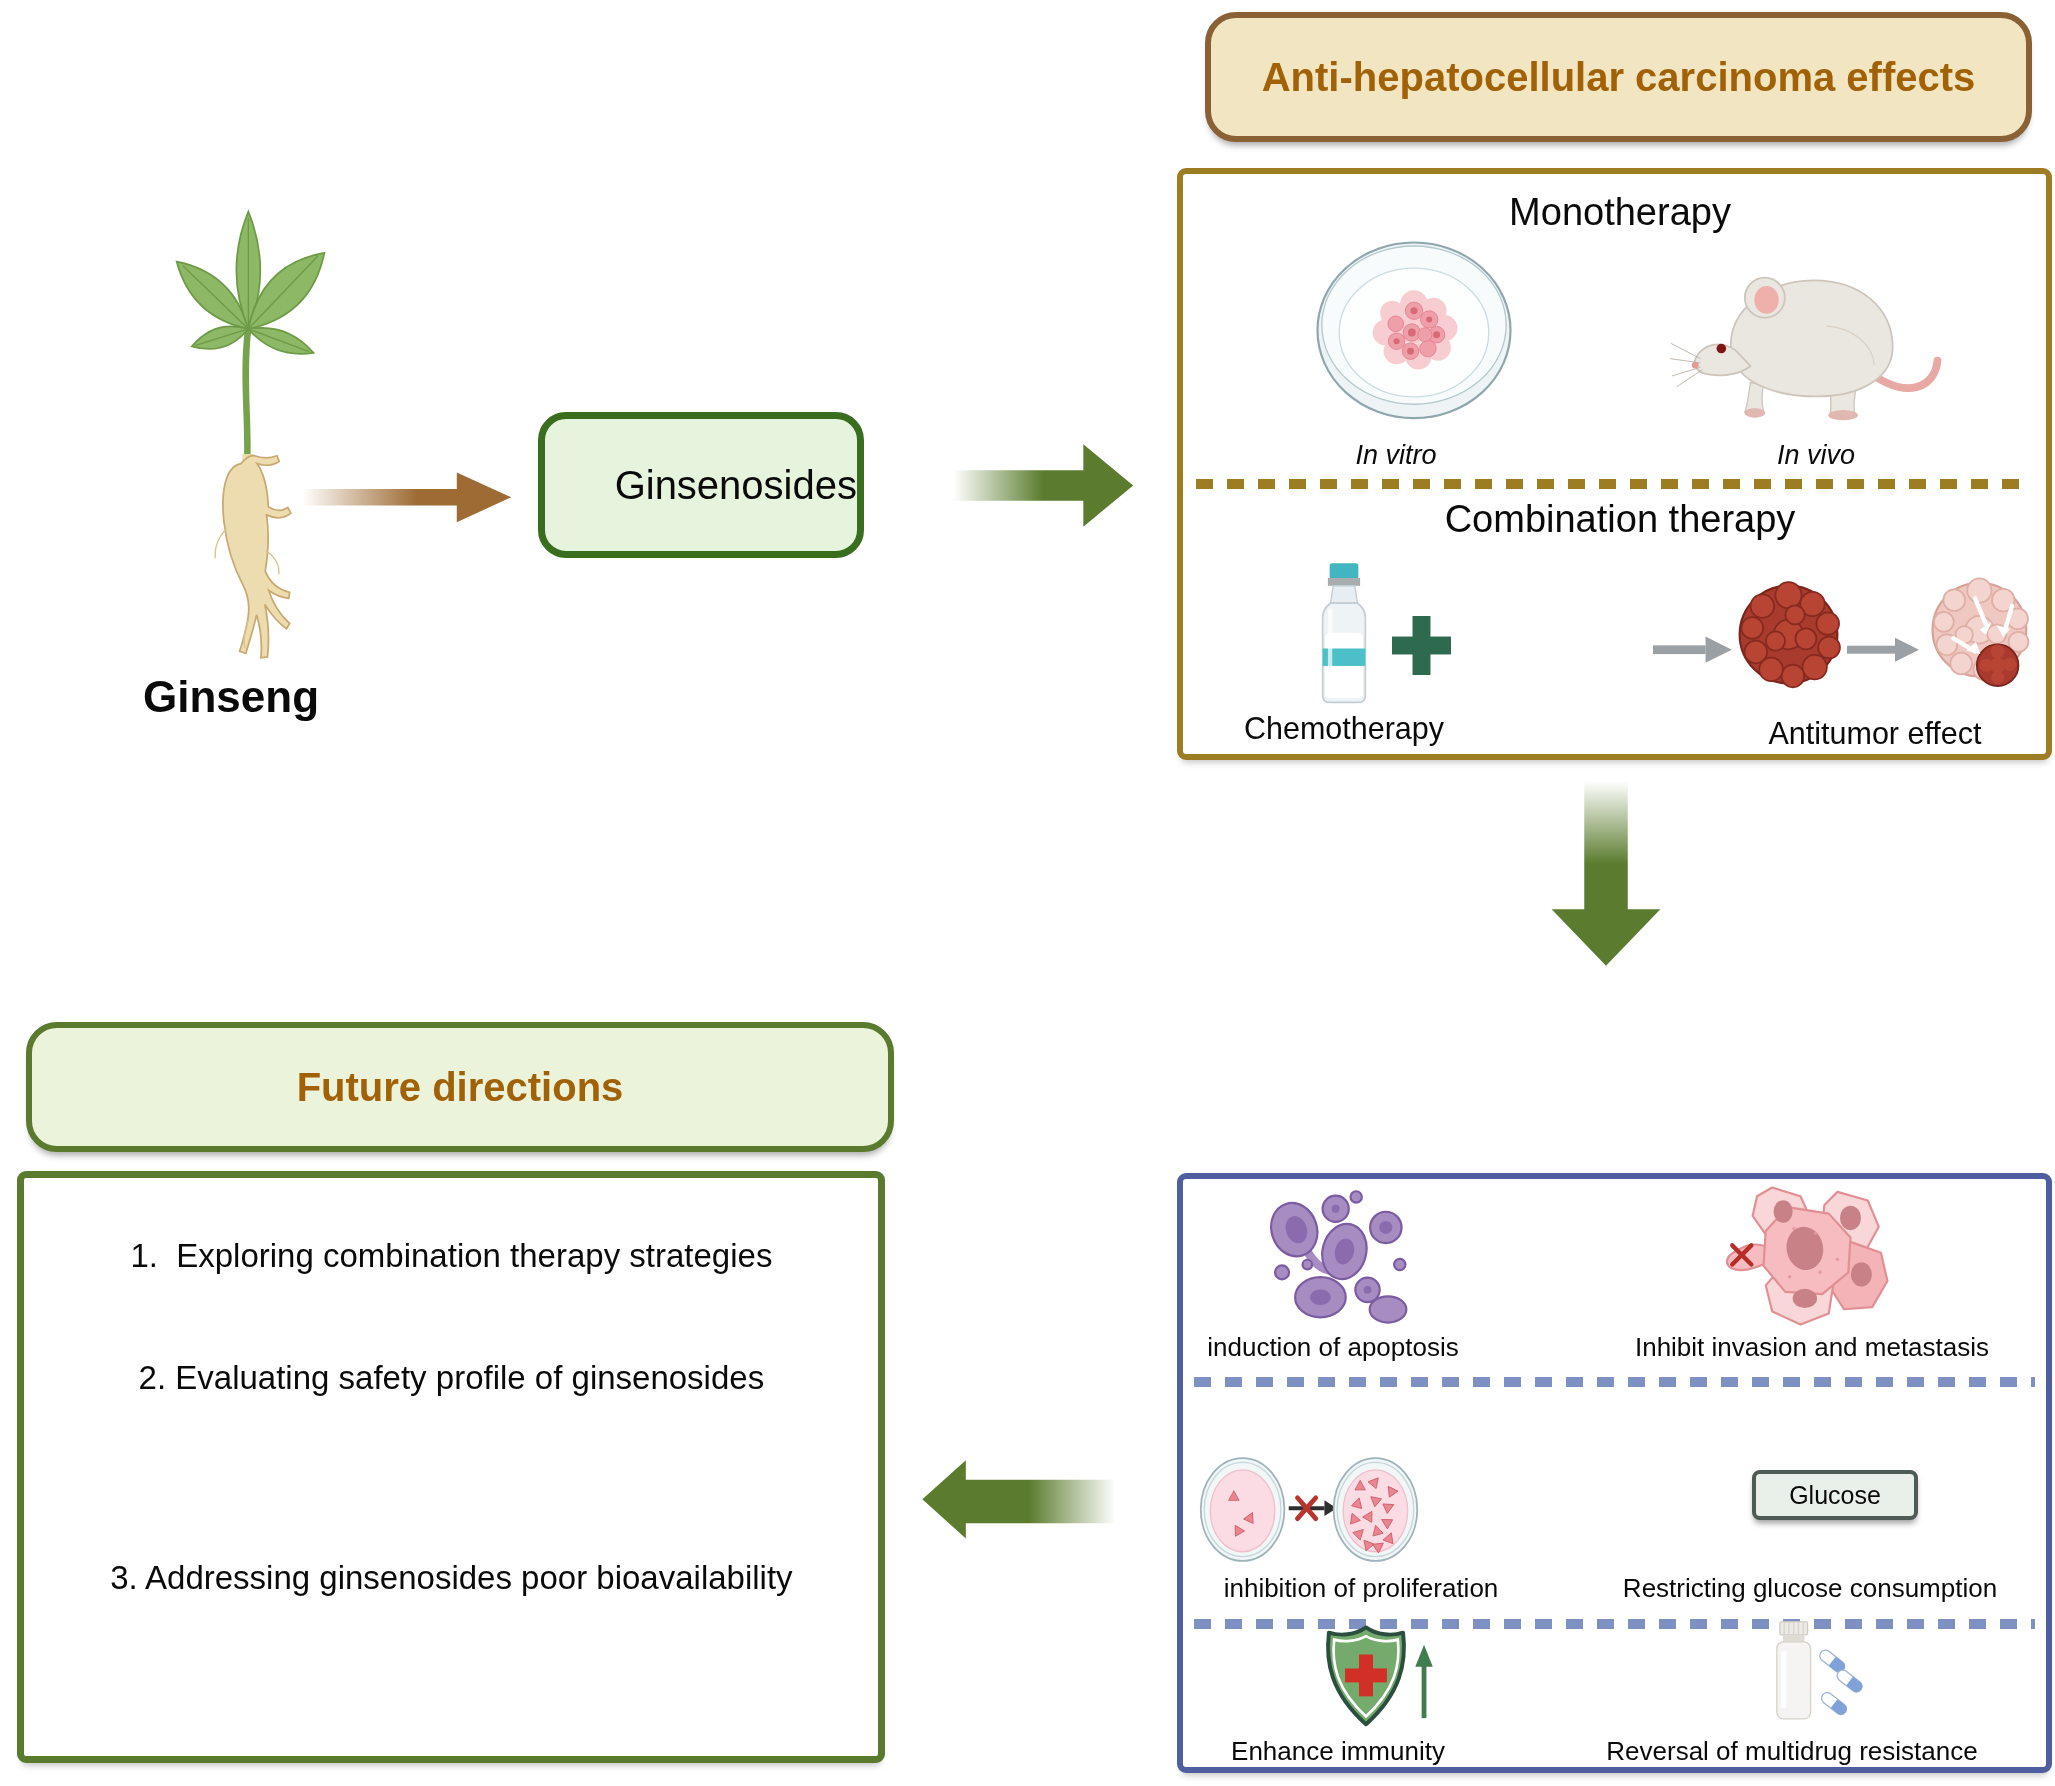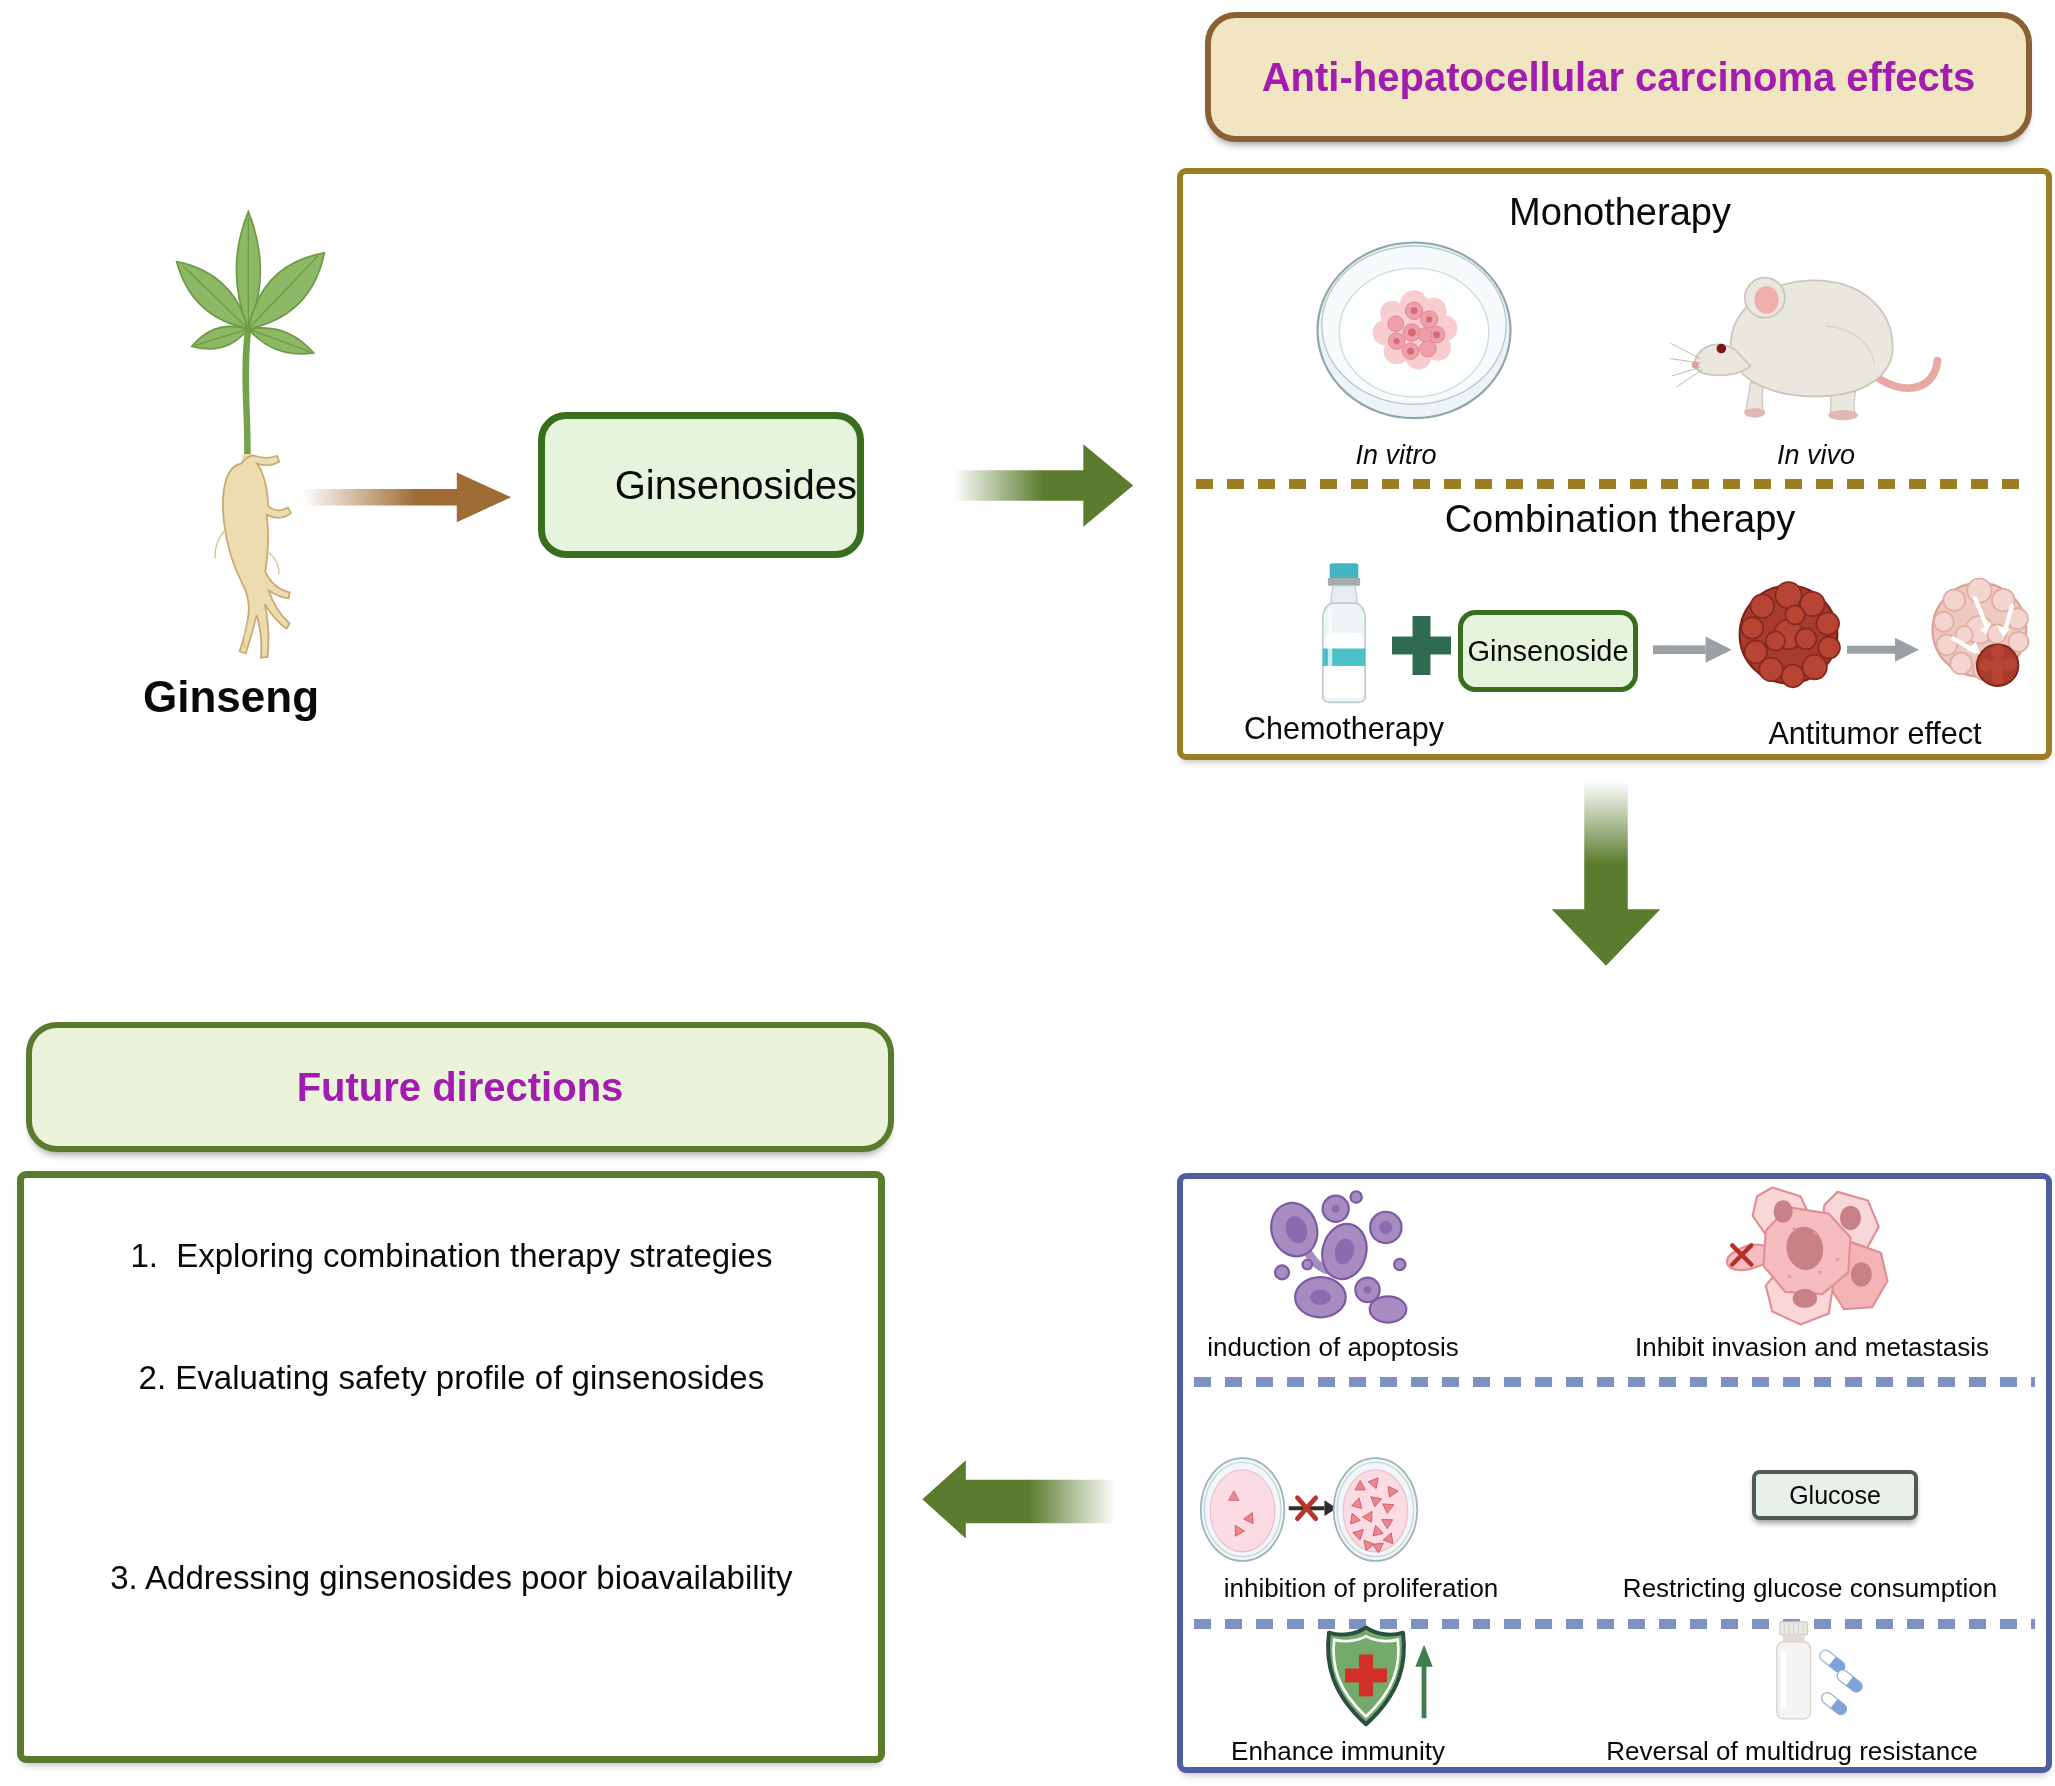--- a/index.html
+++ b/index.html
@@ -9,21 +9,21 @@
     --green-box-bg:#e7f4dd; --green-box-border:#3a6e1f;
     --arrow-green:#5b7c2e; --arrow-brown:#9d6b33; --arrow-gray:#9aa0a4;
     --glucose-box-bg:#e9efe9; --glucose-box-border:#4f5c56;
     --dashed-gold:#9c7d22; --dashed-blue:#7d92c2; --text:#0a0a0a;
   }
   html,body{margin:0;padding:0;background:#fff;}
   #figure{position:relative;width:2056px;height:1786px;background:#fff;overflow:hidden;
           font-family:"Liberation Sans", sans-serif;color:var(--text);}
   .abs{position:absolute;}
   .ctr{display:flex;align-items:center;justify-content:center;text-align:center;}
-  .hdr{border-radius:31px;font-weight:bold;font-size:40px;color:#a21caf;
+  .hdr{border-radius:31px;font-weight:bold;font-size:40px;color:#a16207;
        box-shadow:0 7px 7.8px -4.4px rgba(0,0,0,.35);}
   .panel{border-radius:9px;background:#fff;box-shadow:0 7px 7.8px -5.2px rgba(0,0,0,.25);}
   .clabel{position:absolute;transform:translateX(-50%);white-space:nowrap;}
   .dash{height:9.6px;}
   .dash-gold{background:repeating-linear-gradient(90deg,var(--dashed-gold) 0 17.4px,transparent 17.4px 31px);}
   .dash-blue{background:repeating-linear-gradient(90deg,var(--dashed-blue) 0 17.4px,transparent 17.4px 31px);}
   .greenbox{background:var(--green-box-bg);border:7px solid var(--green-box-border);border-radius:28px;justify-content:flex-end;}
   .futitem{position:absolute;left:50%;transform:translateX(-50%);white-space:pre;
            font-size:33px;height:48px;display:flex;align-items:center;}
   svg{display:block;}
@@ -173,23 +173,20 @@
       <rect x="42" y="160" width="86" height="150" rx="10" fill="#ffffff"></rect>
       <rect x="36" y="196" width="98" height="40" fill="#4cc0c9"></rect>
       <rect x="48" y="104" width="10" height="200" fill="#ffffff" opacity="0.7"></rect>
     </svg>
 
     <svg class="abs" style="left:209px;top:442px" width="59" height="59" viewBox="0 0 135 135">
       <rect x="0" y="47" width="135" height="41" fill="#2d6a4f"></rect>
       <rect x="47" y="0" width="41" height="135" fill="#2d6a4f"></rect>
     </svg>
 
-    <div class="abs ctr" style="left:275px;top:436px;width:170px;height:72px;background:var(--green-box-bg);border:5.2px solid var(--green-box-border);border-radius:17.4px;">
-      <span style="font-size:29px;">Ginsenoside</span>
-    </div>
 
     <svg class="abs" style="left:470px;top:459px" width="81" height="33" viewBox="0 0 185 75">
       <rect x="0" y="28" width="120" height="20" fill="#9aa0a4"></rect>
       <polygon points="120,8 120,68 180,38" fill="#9aa0a4"></polygon>
     </svg>
 
     <svg class="abs" style="left:551px;top:403px" width="109" height="115" viewBox="0 0 250 260">
       <circle cx="125" cy="130" r="112" fill="#a93a2e" stroke="#7c241b" stroke-width="5"></circle>
       <g fill="#b84534" stroke="#86291f" stroke-width="4">
         <circle cx="125" cy="40" r="30"></circle>

